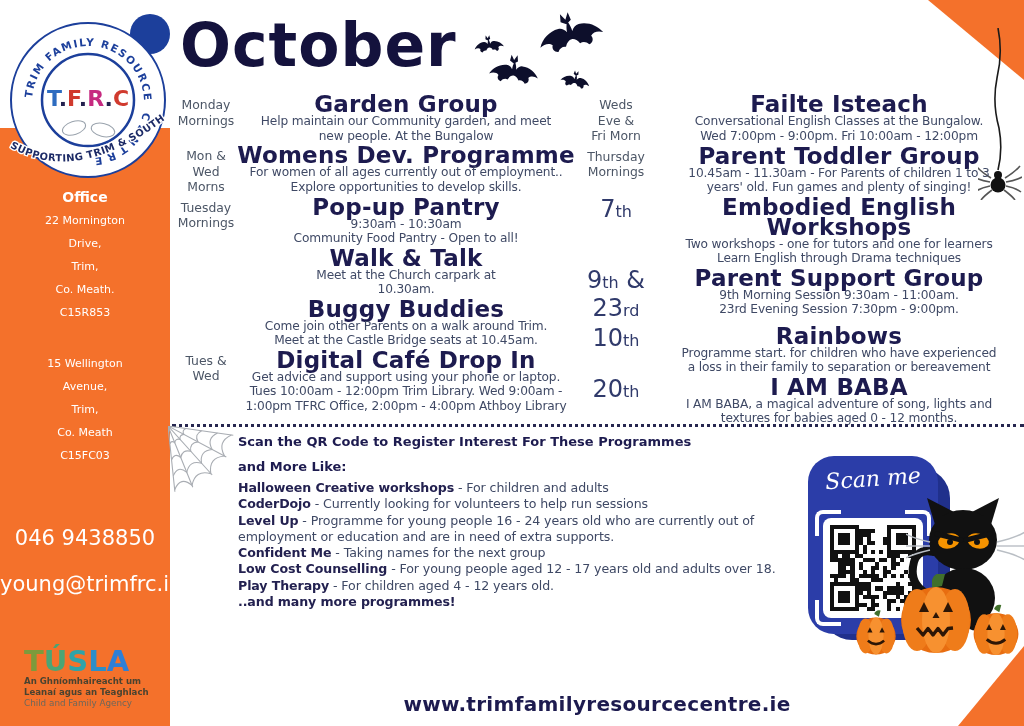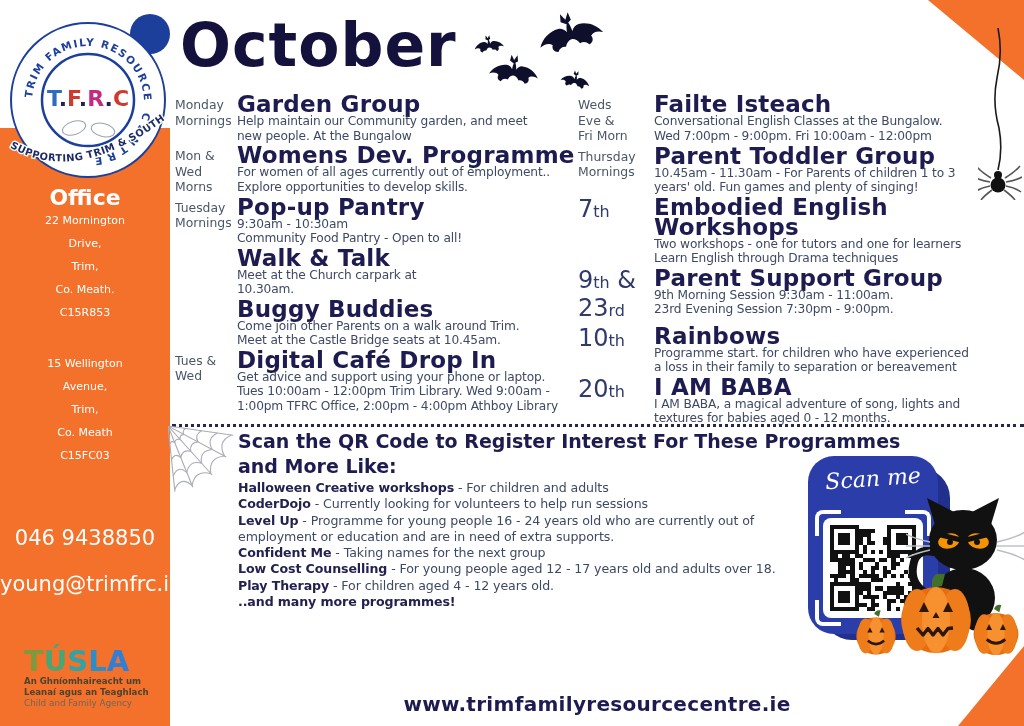--- a/index.html
+++ b/index.html
@@ -1,57 +1,57 @@
 <!DOCTYPE html>
 <html><head>
 <meta charset="utf-8">
 <style>
   html,body{margin:0;padding:0;background:#e8e8e8;}
   #flyer{position:relative;width:1024px;height:726px;background:#ffffff;overflow:hidden;
          font-family:"DejaVu Sans","Liberation Sans",sans-serif;}
   
   .sidebar{position:absolute;left:0;top:128px;width:170px;height:598px;background:#f4712b;}
   .side-block{position:absolute;left:0;width:170px;text-align:center;color:#fff;}
-  .side-heading{font-size:22px;font-weight:bold;line-height:23px;}
+  .side-heading{font-size:14px;font-weight:bold;line-height:23px;}
   .addr-line{font-size:11px;line-height:23px;}
   .side-contact{font-size:21px;line-height:22px;}
   .logo-svg{position:absolute;left:4px;top:12px;}
   
   .tusla{position:absolute;left:24px;top:646px;width:130px;}
   .tusla-name{font-size:29px;font-weight:bold;letter-spacing:0px;line-height:30px;}
   .tusla-irish{font-size:8.6px;font-weight:bold;color:#4a4330;line-height:10.5px;}
   .tusla-eng{font-size:8.8px;color:#6e675a;line-height:12px;}
   
   .tri-tr{position:absolute;right:0;top:0;width:96px;height:80px;background:#f4712b;
           clip-path:polygon(0 0,100% 0,100% 100%);}
   .tri-br{position:absolute;right:0;bottom:0;width:66px;height:80px;background:#f4712b;
           clip-path:polygon(100% 0,100% 100%,0 100%);}
   .bats{position:absolute;left:468px;top:8px;}
   .spider{position:absolute;left:978px;top:28px;}
   .web{position:absolute;left:168px;top:426px;}
   
   .month-title{position:absolute;left:172px;top:10px;font-size:60px;font-weight:bold;
                color:#14123d;letter-spacing:1px;margin-left:8px;}
   
-  .prog-col{position:absolute;top:94px;}
+  .prog-col{position:absolute;top:94px;text-align:center;}
   #prog-left{left:175px;width:400px;}
   #prog-right{left:578px;width:446px;}
   .prog-row{display:flex;margin-bottom:2px;}
   .prog-day{flex:none;width:62px;font-size:12.4px;line-height:15.5px;color:#4c5666;padding-top:3px;}
   #prog-right .prog-day{width:76px;}
   .prog-day.date{color:#303a6b;padding-top:0;}
   .date-line{line-height:24px;}
   .date-num{font-size:24px;}
   .date-suf{font-size:16px;}
   .prog-content{flex:1;min-width:0;}
   .prog-title{margin:0;font-size:23px;line-height:20px;font-weight:bold;color:#1d1b4f;letter-spacing:.2px;}
   .prog-body{font-size:12.2px;line-height:14.5px;color:#3f4965;white-space:nowrap;letter-spacing:-.15px;}
   
   .divider{position:absolute;left:172px;top:424px;width:852px;border-top:3px dotted #26264f;}
-  .reg-heading{position:absolute;left:238px;top:429px;font-size:19px;line-height:25px;
+  .reg-heading{position:absolute;left:238px;top:429px;font-size:13px;line-height:25px;
                font-weight:bold;color:#1d1b4f;}
   .reg-list{position:absolute;left:238px;top:480px;width:565px;}
   .reg-item{font-size:12.6px;line-height:16.3px;color:#3f4965;letter-spacing:-.1px;}
   .reg-name{font-weight:bold;color:#232150;}
   
   .qr-back{position:absolute;left:822px;top:468px;width:128px;height:172px;background:#20308c;border-radius:30px;}
   .qr-card{position:absolute;left:808px;top:456px;width:130px;height:178px;background:#2b3da8;border-radius:26px;}
   .qr-scan{position:absolute;left:0;top:10px;width:100%;text-align:center;color:#fff;
            font-family:"DejaVu Serif","Liberation Serif",serif;font-style:italic;font-size:22px;
            transform:rotate(-4deg);}

